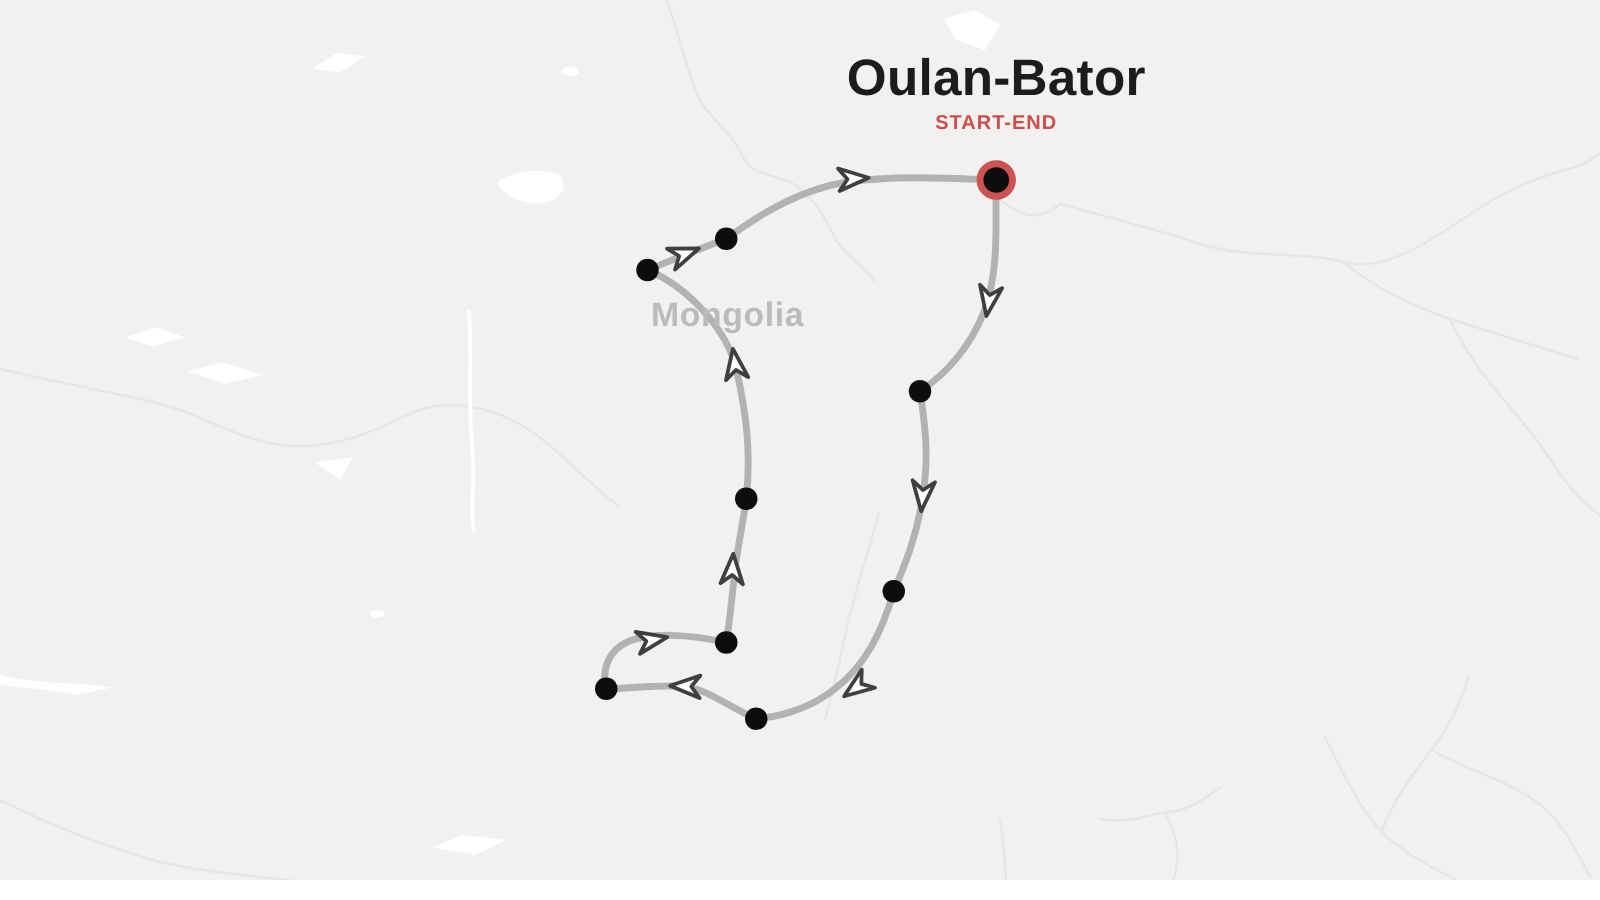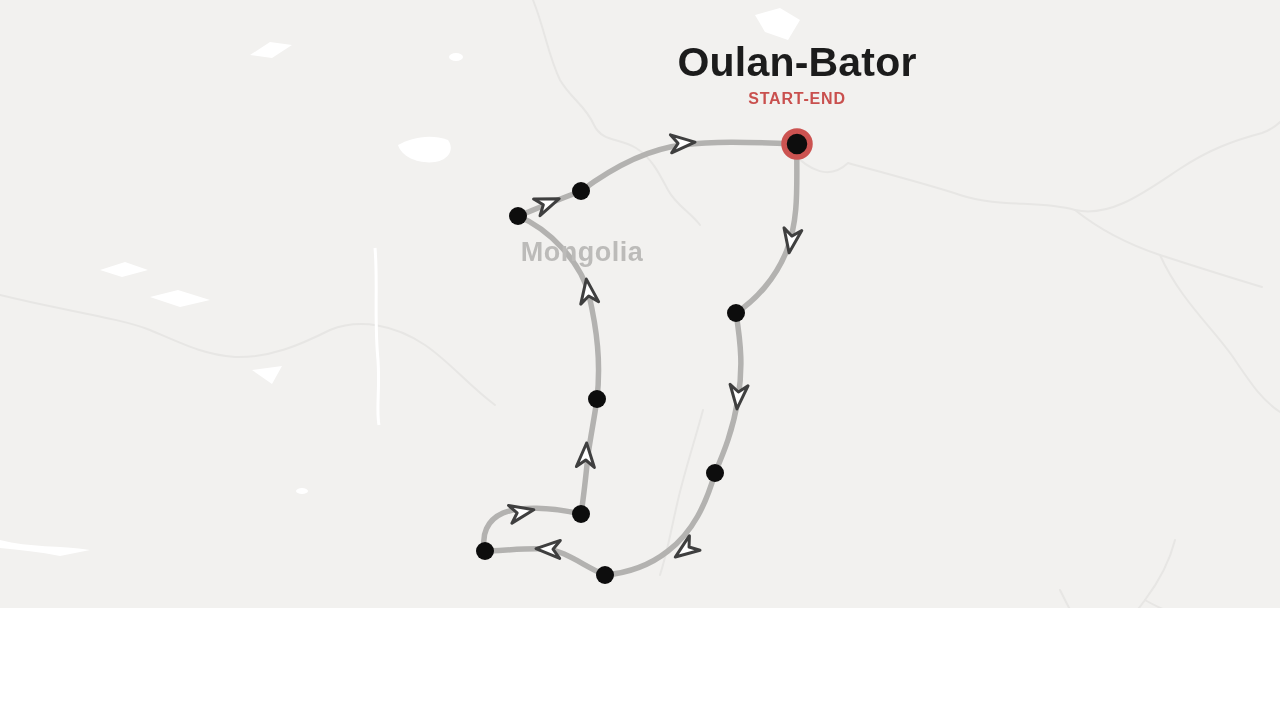--- a/index.html
+++ b/index.html
@@ -1,20 +1,20 @@
 <!DOCTYPE html>
 <html><head>
 <meta charset="utf-8">
 <style>
   html, body { margin: 0; padding: 0; }
   body { font-family: "Liberation Sans", sans-serif; }
   .stage {
     position: relative;
     width: 1280px;
-    height: 608px;
+    height: 704px;
     overflow: hidden;
     background: #f2f1ef;
   }
   .stage svg.map-canvas {
     position: absolute;
     left: 0; top: 0;
     width: 1280px; height: 720px;
     display: block;
   }
   .city-title {

